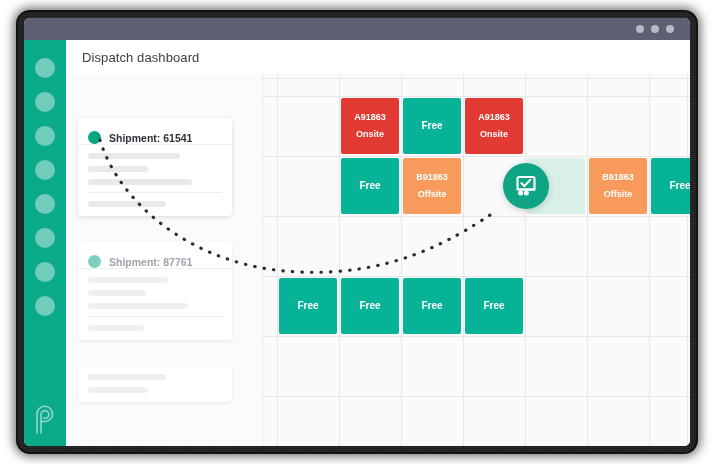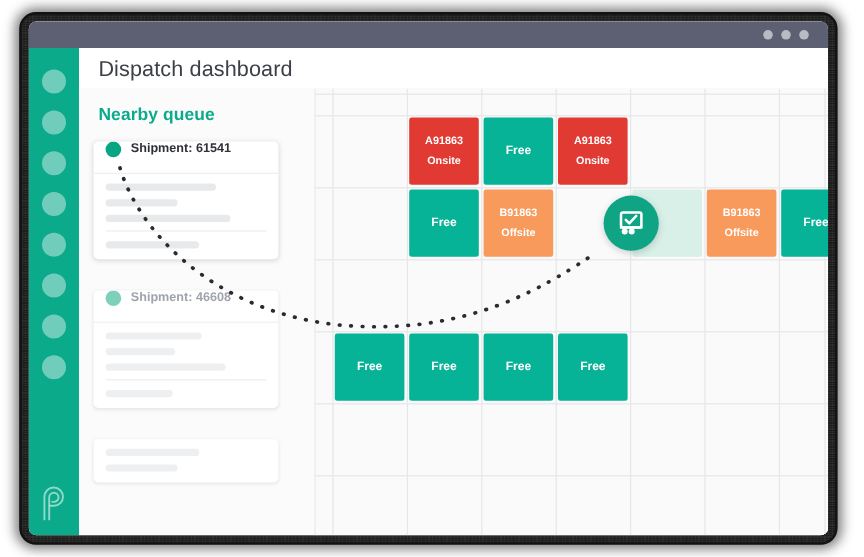--- a/index.html
+++ b/index.html
@@ -47,37 +47,37 @@
   .logo{
     position:absolute;left:10px;bottom:12px;width:24px;height:30px;
   }
 
   
   .content{position:absolute;left:42px;top:22px;width:624px;height:406px;background:#ffffff;}
   .topbar{
     position:absolute;left:0;top:0;width:624px;height:34px;background:#ffffff;
     border-bottom:1px solid #e9eaec;display:flex;align-items:center;
   }
-  .topbar-title{font-size:18px;color:#3d4048;padding-left:16px;letter-spacing:.1px;}
+  .topbar-title{font-size:13px;color:#3d4048;padding-left:16px;letter-spacing:.1px;}
 
   .body-area{position:absolute;left:0;top:34px;width:624px;height:372px;background:#fbfbfc;}
 
   
   .queue{position:absolute;left:0;top:0;width:196px;height:372px;}
   .queue-title{
     position:absolute;left:16px;top:14px;font-size:14.5px;font-weight:bold;color:#0BAA8B;
     letter-spacing:.1px;
   }
   .card{
     position:absolute;left:12px;width:154px;background:#ffffff;border-radius:4px;
     box-shadow:0 1px 4px rgba(40,45,60,.16);overflow:hidden;
   }
   .card.muted{box-shadow:0 1px 3px rgba(40,45,60,.10);}
   .card-head{
-    height:26px;display:flex;align-items:flex-start;gap:8px;padding:0 10px;
+    height:26px;display:flex;align-items:flex-end;gap:8px;padding:0 10px;
     border-bottom:1px solid #eeeff1;
   }
   .card-dot{width:13px;height:13px;border-radius:50%;background:#08A582;flex:none;}
   .card-dot.soft{background:#7ed0bd;}
   .card-label{font-size:10.5px;font-weight:bold;color:#2e3138;white-space:nowrap;}
   .card-label.soft{color:#9ea3ac;font-weight:bold;}
   .card-body{padding:8px 10px 9px 10px;}
   .bar{height:6px;border-radius:3px;background:#e8e9eb;margin-bottom:7px;}
   .bar.soft{background:#eeeff1;}
   .rule{height:1px;background:#eceded;margin:5px 0 8px 0;}
@@ -146,40 +146,39 @@
 
     <div class="content">
 
       <div class="topbar">
         <span class="topbar-title">Dispatch dashboard</span>
       </div>
 
       <div class="body-area">
 
         <div class="queue">
-          <div class="queue-title">Nearby queue</div>
 
           <div class="card" style="top:44px">
             <div class="card-head">
               <span class="card-dot"></span>
               <span class="card-label">Shipment: 61541</span>
             </div>
             <div class="card-body">
               <div class="bar" style="width:92px"></div>
               <div class="bar" style="width:60px"></div>
               <div class="bar" style="width:104px"></div>
               <div class="rule"></div>
               <div class="bar" style="width:78px;margin-bottom:0"></div>
             </div>
           </div>
 
           <div class="card muted" style="top:168px">
             <div class="card-head">
               <span class="card-dot soft"></span>
-              <span class="card-label soft">Shipment:  46608</span>
+              <span class="card-label soft">Shipment:  87761</span>
             </div>
             <div class="card-body">
               <div class="bar soft" style="width:80px"></div>
               <div class="bar soft" style="width:58px"></div>
               <div class="bar soft" style="width:100px"></div>
               <div class="rule"></div>
               <div class="bar soft" style="width:56px;margin-bottom:0"></div>
             </div>
           </div>
 

